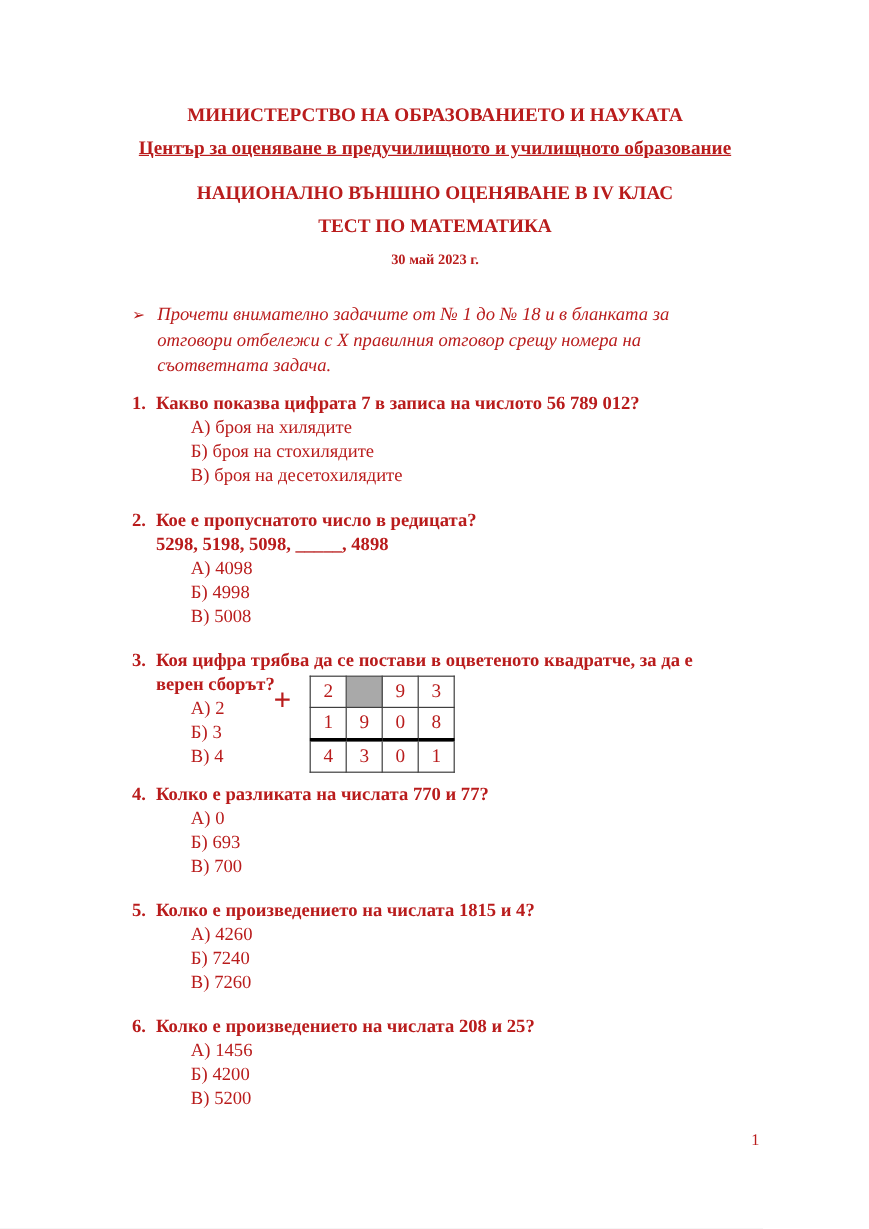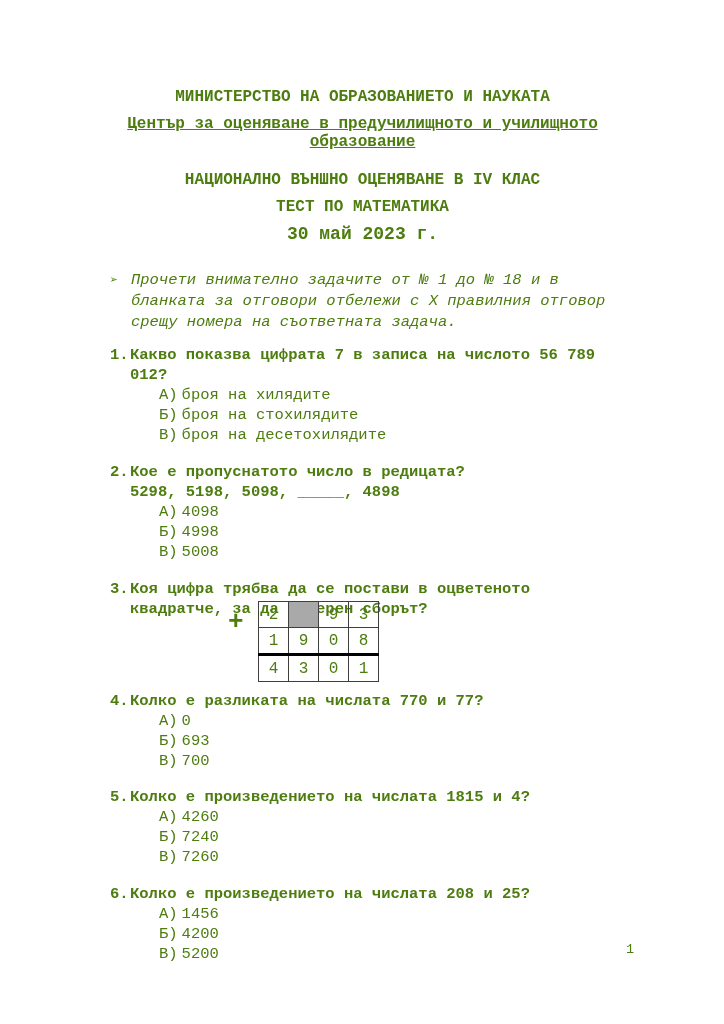--- a/index.html
+++ b/index.html
@@ -1,32 +1,32 @@
 <!DOCTYPE html>
 <html><head>
 <meta charset="utf-8">
 <style>
   html,body{margin:0;padding:0;background:#e8e8e8;}
   .page{
     position:relative;
     width:724px;height:1024px;
     background:#ffffff;
-    font-family:Liberation Mono, monospace;
-    color:#4d7c0f;
+    font-family:Liberation Serif, serif;
+    color:#b91c1c;
     overflow:hidden;
     margin:0 auto;
   }
   .content{position:absolute;left:110px;top:88px;width:505px;}
 
   .hdr{ text-align:center; font-weight:bold; font-size:16px; line-height:18px; }
   .hdr-center{ margin-top:9px; text-decoration:underline; }
 
   .exam-title{ margin-top:20px; }
   .test-title{ margin-top:9px; }
-  .exam-date{ margin-top:9px; font-size:18px; }
+  .exam-date{ margin-top:9px; font-size:12px; }
 
   .instruction{
     margin-top:27px;
     display:flex;
     font-style:italic;
     font-size:15.5px;
     line-height:21px;
   }
   .instruction .bullet{
     font-style:normal;
@@ -113,20 +113,25 @@
         <div class="option"><span class="opt-label">Б)</span><span>4998</span></div>
         <div class="option"><span class="opt-label">В)</span><span>5008</span></div>
       </div>
     </div>
 
     <div class="question q3">
       <div class="q-head">
         <span class="q-num">3.</span>
         <span class="q-text">Коя цифра трябва да се постави в оцветеното квадратче, за да е верен сборът?</span>
       </div>
+      <div class="options">
+        <div class="option"><span class="opt-label">А)</span><span>2</span></div>
+        <div class="option"><span class="opt-label">Б)</span><span>3</span></div>
+        <div class="option"><span class="opt-label">В)</span><span>4</span></div>
+      </div>
       <div class="plus-sign">+</div>
       <table class="add-table">
         <tbody>
             <tr>
           <td>2</td>
           <td class="shaded"></td>
           <td>9</td>
           <td>3</td>
         </tr>
         <tr class="sum-sep">

